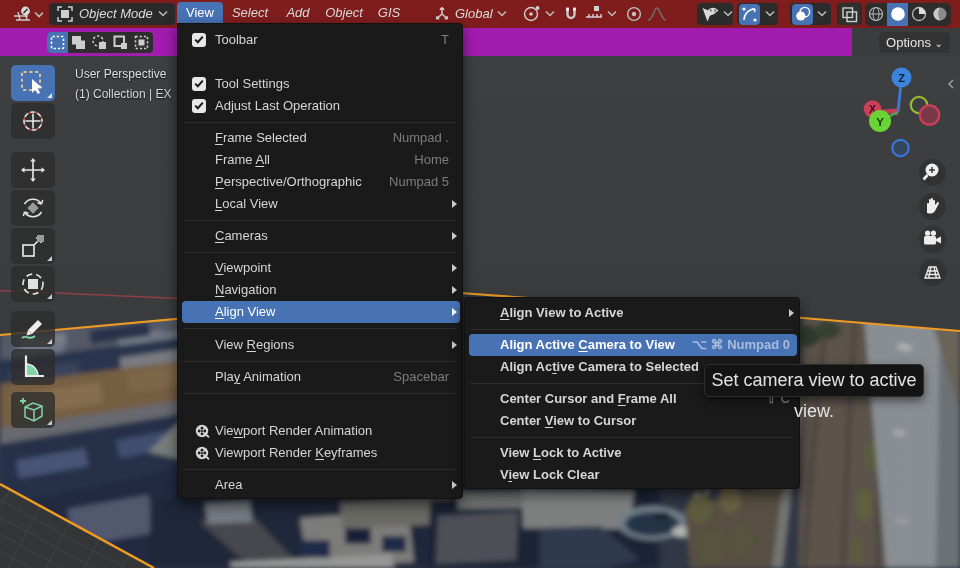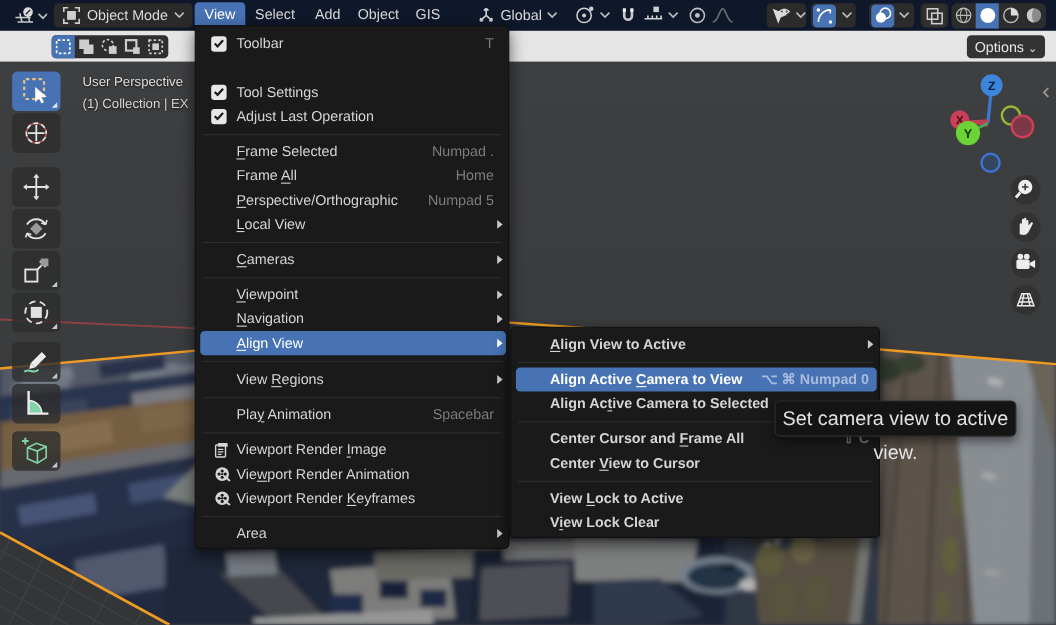--- a/index.html
+++ b/index.html
@@ -1,22 +1,22 @@
 <!DOCTYPE html>
 <html><head>
 <meta charset="utf-8">
 <style>
   * { margin:0; padding:0; box-sizing:border-box; }
   html,body { width:960px; height:568px; overflow:hidden; background:#3b3c3e;
     font-family:"Liberation Sans", sans-serif; }
   #stage { position:absolute; left:0; top:0; width:960px; height:568px; }
   .abs { position:absolute; }
   
-  #topbar { position:absolute; left:0; top:0; width:960px; height:28px; background:#0f172a; z-index:5; }
-  #toolrow { position:absolute; left:0; top:28px; width:960px; height:28px; background:#e5e5e5; z-index:5;text-decoration:underline; }
+  #topbar { position:absolute; left:0; top:0; width:960px; height:28px; background:#7f1d1d; z-index:5;font-style:italic; }
+  #toolrow { position:absolute; left:0; top:28px; width:852px; height:28px; background:#a21caf; z-index:5;text-decoration:underline; }
   .menulbl { position:absolute; top:0; height:26px; line-height:26px; color:#d8d8d8; font-size:13px; text-align:center; }
   #viewtab { position:absolute; left:177px; top:2px; width:46px; height:21px; background:#4772b3;
     border-radius:4px 4px 0 0; color:#ffffff; font-size:13px; line-height:21px; text-align:center; z-index:6; }
   .hdrtxt { color:#dcdcdc; font-size:13px; }
   
   .panel { position:absolute; background:#1a1a1a; border:1px solid #111;
     box-shadow:0 6px 14px rgba(0,0,0,.55); z-index:20;padding-left:23px; }
   #menu1 { left:177px; top:23px; width:286px; height:476px; border-radius:0 4px 4px 4px; }
   #menu2 { left:464px; top:297px; width:336px; height:192px; border-radius:4px;font-weight:bold; }
   .mrow { position:absolute; left:4px; width:278px; height:22px; line-height:22px; font-size:13px; color:#d5d5d5; }
@@ -522,28 +522,20 @@
   <div class="mrow" style="top:310px">
         <span class="lab">View <span class="u">R</span>egions</span>
         <span class="arr"></span>
       </div>
   <div class="sep" style="top:337px"></div>
   <div class="mrow" style="top:342px">
         <span class="lab">Pla<span class="u">y</span> Animation</span>
         <span class="sc">Spacebar</span>
       </div>
   <div class="sep" style="top:369px"></div>
-  <div class="mrow" style="top:374px">
-        <span class="ic" style="position:absolute;left:13px;top:4px"><svg width="15" height="15" viewBox="0 0 15 15">
-            <rect x="1" y="2.5" width="9" height="11" rx="1" fill="none" stroke="#d5d5d5" stroke-width="1.3"></rect>
-            <rect x="3" y="0.8" width="9" height="3.4" rx="0.8" fill="#d5d5d5"></rect>
-            <path d="M3 6.5h5M3 8.8h5M3 11h3.4" stroke="#d5d5d5" stroke-width="1.1"></path>
-          </svg></span>
-        <span class="lab">Viewport Render <span class="u">I</span>mage</span>
-      </div>
   <div class="mrow" style="top:396px">
         <span class="ic" style="position:absolute;left:13px;top:4px"><svg width="15" height="15" viewBox="0 0 15 15">
             <circle cx="7" cy="7" r="6.2" fill="#d5d5d5"></circle>
             <circle cx="7" cy="4.2" r="1.4" fill="#1a1a1a"></circle>
             <circle cx="7" cy="9.8" r="1.4" fill="#1a1a1a"></circle>
             <circle cx="4.2" cy="7" r="1.4" fill="#1a1a1a"></circle>
             <circle cx="9.8" cy="7" r="1.4" fill="#1a1a1a"></circle>
             <circle cx="7" cy="7" r="1.1" fill="#1a1a1a"></circle>
             <path d="M11.2 10.8 L14 13.2" stroke="#d5d5d5" stroke-width="1.8"></path>
           </svg></span>

